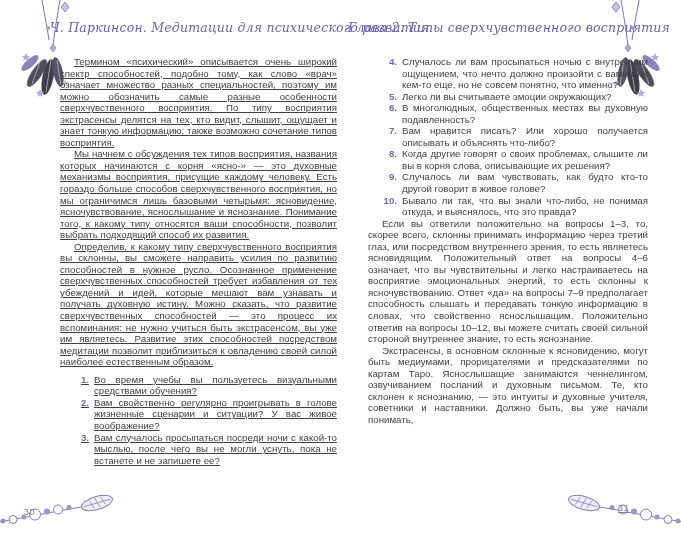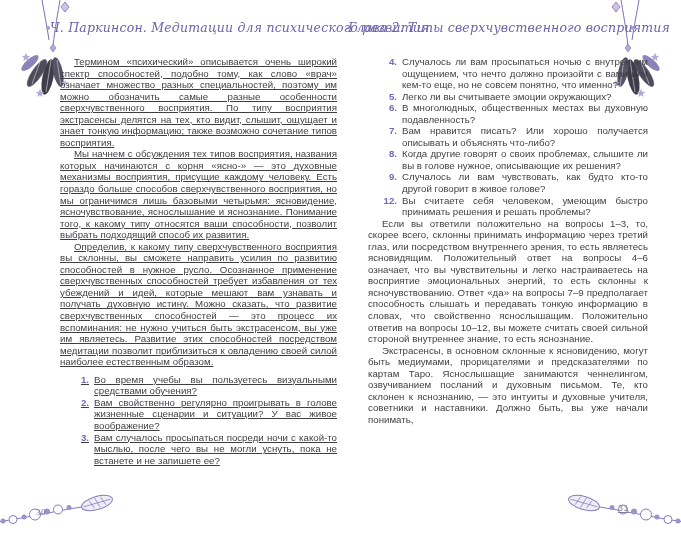--- a/index.html
+++ b/index.html
@@ -40,21 +40,21 @@
     color:#7568b4;font-weight:bold;
   }
   .q-text{flex:1;text-align:justify;}
   .after-list{margin-top:6px;}
 
   
   .page-num{
     position:absolute;
     font-size:9px;color:#83799f;letter-spacing:.5px;
   }
-  .page-num.left{left:36px;top:507px;font-family:Liberation Serif, serif;}
+  .page-num.left{left:24px;top:507px;}
   .page-num.right{left:618px;top:503px;text-decoration:underline;}
 
   
   .charm{position:absolute;pointer-events:none;}
   .charm.top-left{left:18px;top:0;}
   .charm.top-right{left:601px;top:0;transform:scaleX(-1);}
   .beads{position:absolute;pointer-events:none;}
   .beads.bottom-left{left:-3px;top:488px;}
   .beads.bottom-right{left:544px;top:488px;transform:scaleX(-1);}
 </style>
@@ -145,29 +145,29 @@
     <div class="q-item">
       <span class="q-num">6.</span>
       <span class="q-text">В многолюдных, общественных местах вы духовную подавленность?</span>
     </div>
     <div class="q-item">
       <span class="q-num">7.</span>
       <span class="q-text">Вам нравится писать? Или хорошо получается описывать и объяснять что-либо?</span>
     </div>
     <div class="q-item">
       <span class="q-num">8.</span>
-      <span class="q-text">Когда другие говорят о своих проблемах, слышите ли вы в голове нужное, описывающие их решения?</span>
+      <span class="q-text">Когда другие говорят о своих проблемах, слышите ли вы в корня слова, описывающие их решения?</span>
     </div>
     <div class="q-item">
       <span class="q-num">9.</span>
       <span class="q-text">Случалось ли вам чувствовать, как будто кто-то другой говорит в живое голове?</span>
     </div>
     <div class="q-item">
-      <span class="q-num">12.</span>
-      <span class="q-text">Вы считаете себя человеком, умеющим быстро принимать решения и решать проблемы?</span>
+      <span class="q-num">10.</span>
+      <span class="q-text">Бывало ли так, что вы знали что-либо, не понимая откуда, и выяснялось, что это правда?</span>
     </div>
   </div>
   <p class="after-list">Если вы ответили положительно на вопросы 1–3, то, скорее всего, склонны принимать информацию через третий глаз, или посредством внутреннего зрения, то есть являетесь ясновидящим. Положительный ответ на вопросы 4–6 означает, что вы чувствительны и легко настраиваетесь на восприятие эмоциональных энергий, то есть склонны к ясночувствованию. Ответ «да» на вопросы 7–9 предполагает способность слышать и передавать тонкую информацию в словах, что свойственно яснослышащим. Положительно ответив на вопросы 10–12, вы можете считать своей сильной стороной внутреннее знание, то есть яснознание.</p>
   <p>Экстрасенсы, в основном склонные к ясновидению, могут быть медиумами, прорицателями и предсказателями по картам Таро. Яснослышащие занимаются ченнелингом, озвучиванием посланий и духовным письмом. Те, кто склонен к яснознанию, — это интуиты и духовные учителя, советники и наставники. Должно быть, вы уже начали понимать,</p>
 </div>
 
 <div class="beads bottom-left">
   <svg width="140" height="44" viewBox="0 0 140 44">
     <path d="M0,34 C30,30 70,20 112,15" stroke="#857abc" stroke-width="1" fill="none"></path>
     <circle cx="6" cy="33" r="2.5" fill="#9c92cc"></circle>

